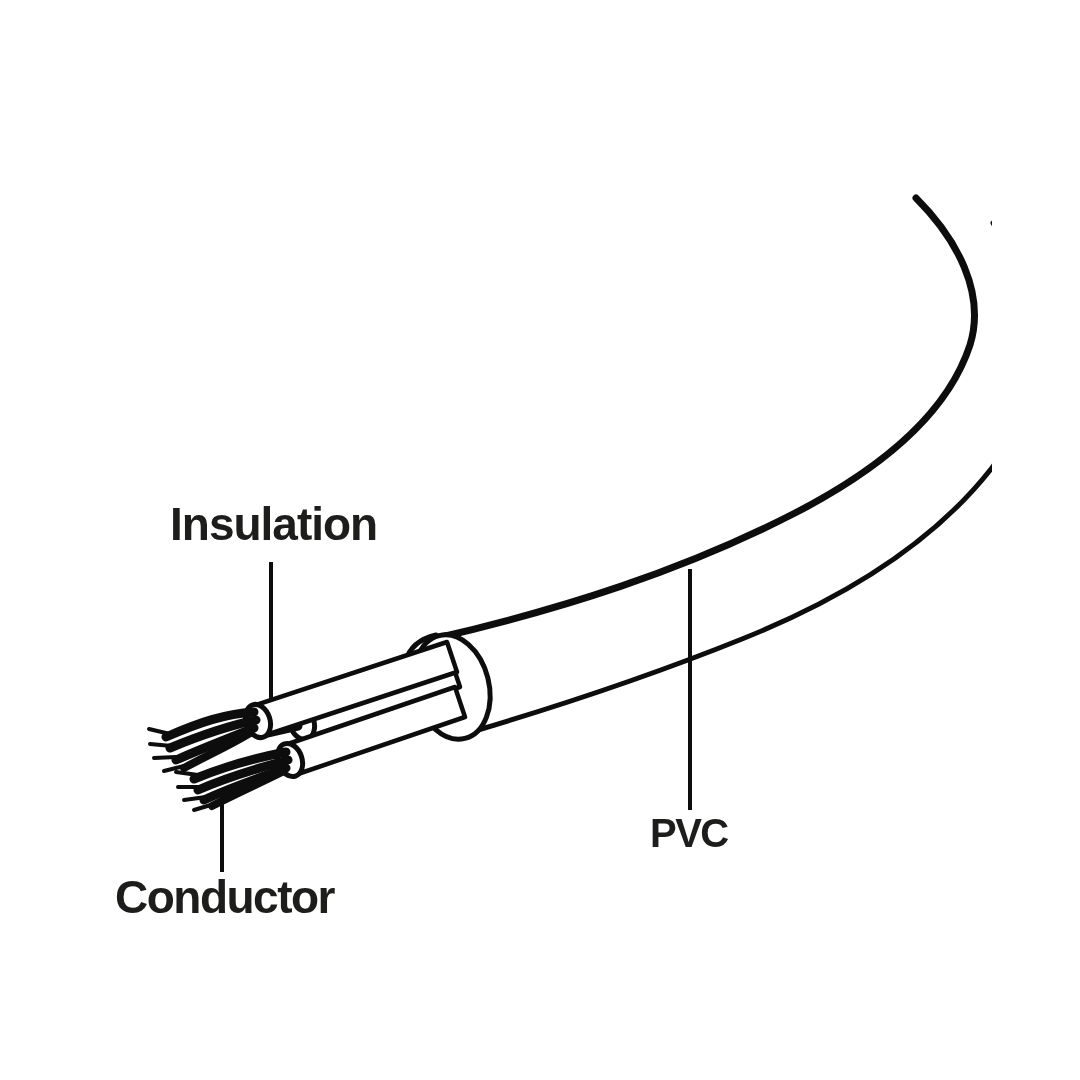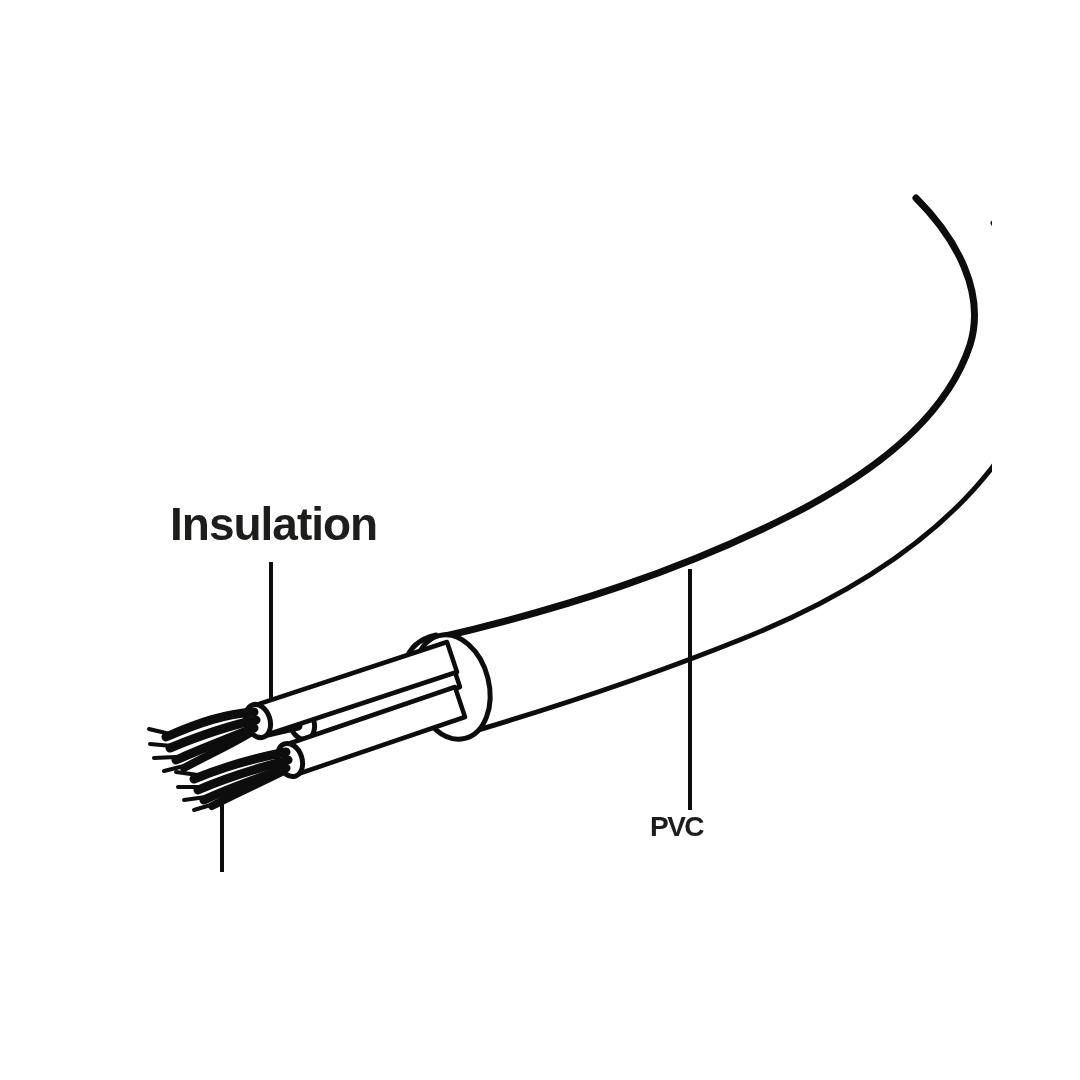--- a/index.html
+++ b/index.html
@@ -29,21 +29,21 @@
   .label {
     position: absolute;
     color: var(--text-color, #1d1d1b);
     font-weight: 700;
     line-height: 1;
     white-space: nowrap;
     letter-spacing: -1px;
   }
   .label-insulation { left: 170px; top: 501px; font-size: 46px; }
   .label-conductor  { left: 115px; top: 874px; font-size: 46px; letter-spacing: -1.5px; }
-  .label-pvc        { left: 650px; top: 813px; font-size: 28px; letter-spacing: -1.5px; }
+  .label-pvc        { left: 650px; top: 813px; font-size: 40px; letter-spacing: -1.5px; }
 </style>
 </head>
 <body>
 
 <div class="stage">
 
   <svg width="1080" height="1080" viewBox="0 0 1080 1080">
 
     <g>
       <path class="stroke" stroke-width="7" d="M 437 638 C 562 609, 682 571, 795 513 C 892 463, 950 406, 970 345 C 986 293, 957 239, 916 198"></path>
@@ -93,16 +93,17 @@
 
     <g>
       <path class="leader" d="M 271 562 L 271 700"></path>
       <path class="leader" d="M 222 792 L 222 872"></path>
       <path class="leader" d="M 690 569 L 690 810"></path>
     </g>
   </svg>
 
   <div class="label label-insulation">Insulation</div>
 
+  <div class="label label-conductor">Conductor</div>
 
   <div class="label label-pvc">PVC</div>
 
 </div>
 
 </body></html>

